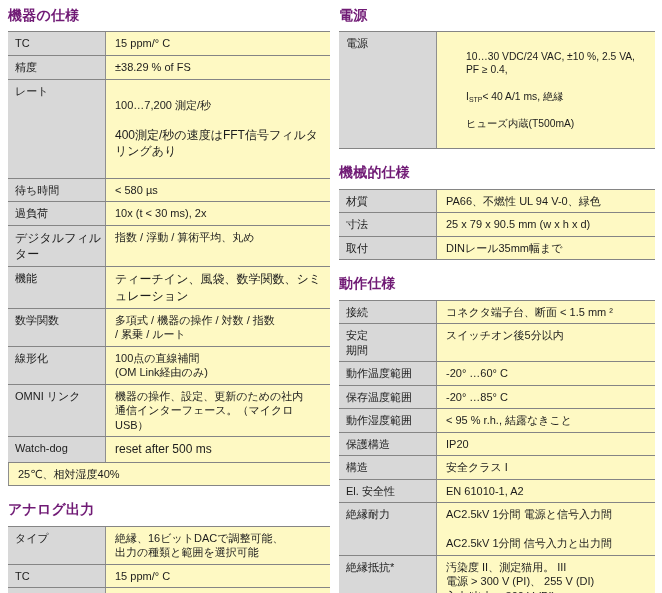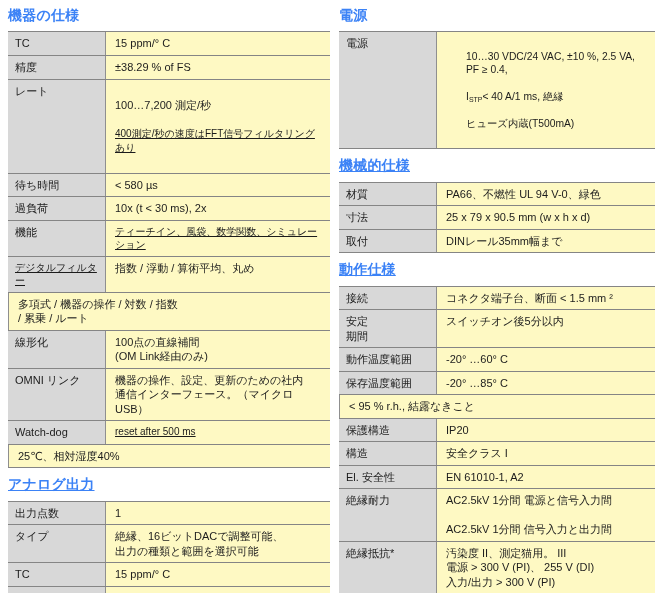--- a/index.html
+++ b/index.html
@@ -1,30 +1,30 @@
 <!DOCTYPE html>
 <html><head>
 <meta charset="utf-8">
 <style>
   html,body{margin:0;padding:0;background:#ffffff;width:662px;height:593px;overflow:hidden;}
   body{font-family:"Liberation Sans","DejaVu Sans",sans-serif;color:#1c1c1c;
        font-size:11px;line-height:1.32;-webkit-font-smoothing:antialiased;}
   .page{display:flex;gap:9px;padding:6px 7px 0 8px;box-sizing:border-box;width:662px;}
   .col{width:322px;flex:0 0 322px;}
   .col.right{width:316px;flex:0 0 316px;}
-  h2{font-size:14px;font-weight:700;color:#3b82f6;margin:0 0 7px 0;letter-spacing:.2px;}
-  h2.gap{margin-top:7px;text-decoration:underline;}
+  h2{font-size:14px;font-weight:700;color:#701a75;margin:0 0 7px 0;letter-spacing:.2px;}
+  h2.gap{margin-top:14px;}
   .tbl{border-bottom:1px solid #858585;width:100%;}
   .row{display:flex;border-top:1px solid #858585;align-items:stretch;background:#fef9c3;}
   .lbl{flex:0 0 97px;width:97px;background:#d8d8d8;padding:4px 3px 4px 7px;
        box-sizing:border-box;white-space:pre-line;}
   .val{flex:1;border-left:1px solid #8f8f8f;padding:4px 5px 4px 9px;box-sizing:border-box;
        white-space:pre-line;min-width:0;}
   .val div{white-space:pre-line;}
-  .xs{font-size:10px;line-height:1.35;text-decoration:underline;}
+  .xs{font-size:12px;line-height:1.35;}
   .sm{font-size:10.3px;line-height:1.3;padding-left:29px;}
   sub{font-size:7px;vertical-align:-2px;}
 </style>
 </head>
 <body>
 
 <div class="page">
 
   <div class="col">
     <h2>機器の仕様</h2>
@@ -46,28 +46,29 @@
       </div>
       <div class="row">
         <div class="lbl">待ち時間</div>
         <div class="val">&lt; 580 µs</div>
       </div>
       <div class="row">
         <div class="lbl">過負荷</div>
         <div class="val">10x (t &lt; 30 ms), 2x</div>
       </div>
       <div class="row">
+        <div class="lbl xs">デジタルフィルター</div>
+        <div class="val">指数 / 浮動 / 算術平均、丸め</div>
+      </div>
+      <div class="row">
         <div class="lbl">機能</div>
         <div class="val xs">ティーチイン、風袋、数学関数、シミュレーション</div>
       </div>
       <div class="row">
-        <div class="lbl xs">デジタルフィルター</div>
-        <div class="val">指数 / 浮動 / 算術平均、丸め</div>
-      </div>
-      <div class="row">
+        <div class="lbl">数学関数</div>
         <div class="val">多項式 / 機器の操作 / 対数 / 指数
 / 累乗 / ルート</div>
       </div>
       <div class="row">
         <div class="lbl">線形化</div>
         <div class="val">100点の直線補間
 (OM Link経由のみ)</div>
       </div>
       <div class="row">
         <div class="lbl">OMNI リンク</div>
@@ -78,24 +79,20 @@
         <div class="lbl">Watch-dog</div>
         <div class="val xs">reset after 500 ms</div>
       </div>
       <div class="row">
         <div class="val">25℃、相対湿度40%</div>
       </div>
     </div>
 
     <h2 class="gap">アナログ出力</h2>
     <div class="tbl">
-      <div class="row">
-        <div class="lbl">出力点数</div>
-        <div class="val">1</div>
-      </div>
       <div class="row">
         <div class="lbl">タイプ</div>
         <div class="val">絶縁、16ビットDACで調整可能、
 出力の種類と範囲を選択可能</div>
       </div>
       <div class="row">
         <div class="lbl">TC</div>
         <div class="val">15 ppm/° C</div>
       </div>
       <div class="row">
@@ -148,20 +145,21 @@
       </div>
       <div class="row">
         <div class="lbl">動作温度範囲</div>
         <div class="val">-20° …60° C</div>
       </div>
       <div class="row">
         <div class="lbl">保存温度範囲</div>
         <div class="val">-20° …85° C</div>
       </div>
       <div class="row">
+        <div class="lbl">動作湿度範囲</div>
         <div class="val">&lt; 95 % r.h., 結露なきこと</div>
       </div>
       <div class="row">
         <div class="lbl">保護構造</div>
         <div class="val">IP20</div>
       </div>
       <div class="row">
         <div class="lbl">構造</div>
         <div class="val">安全クラス I</div>
       </div>

